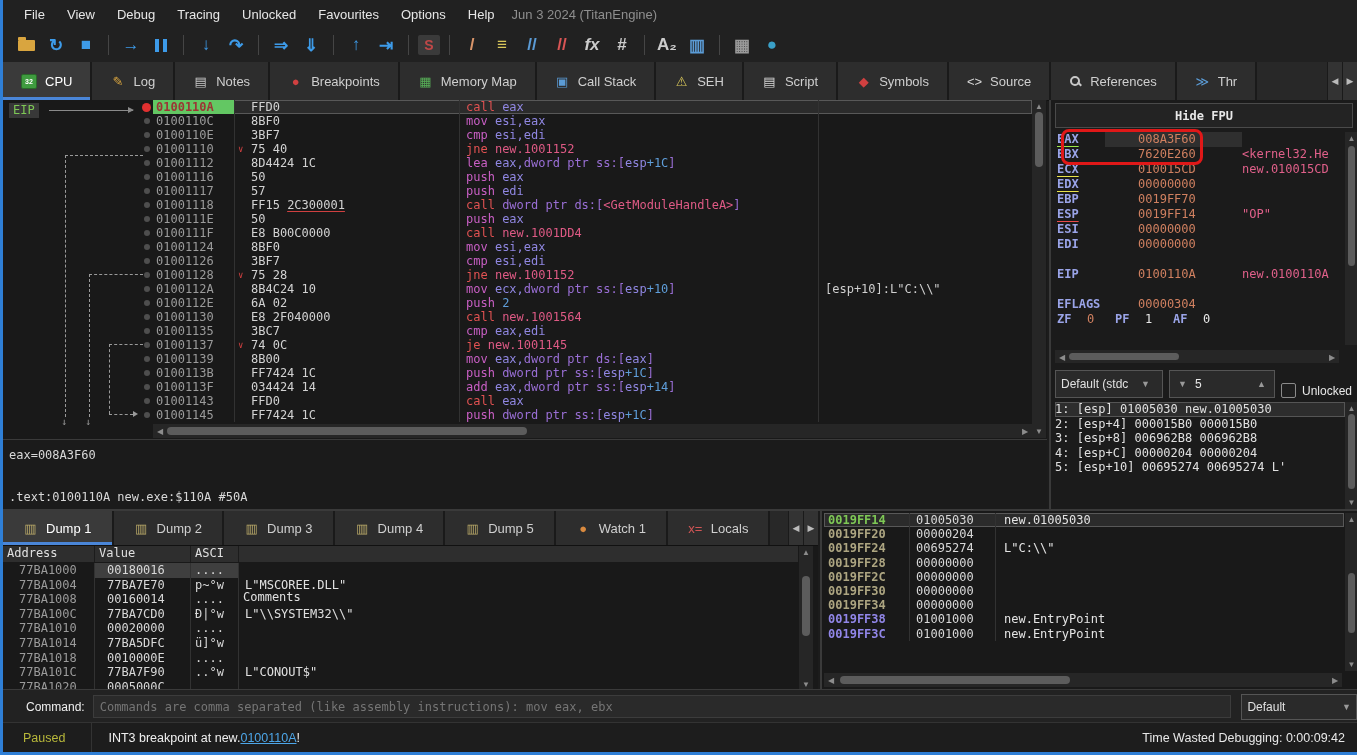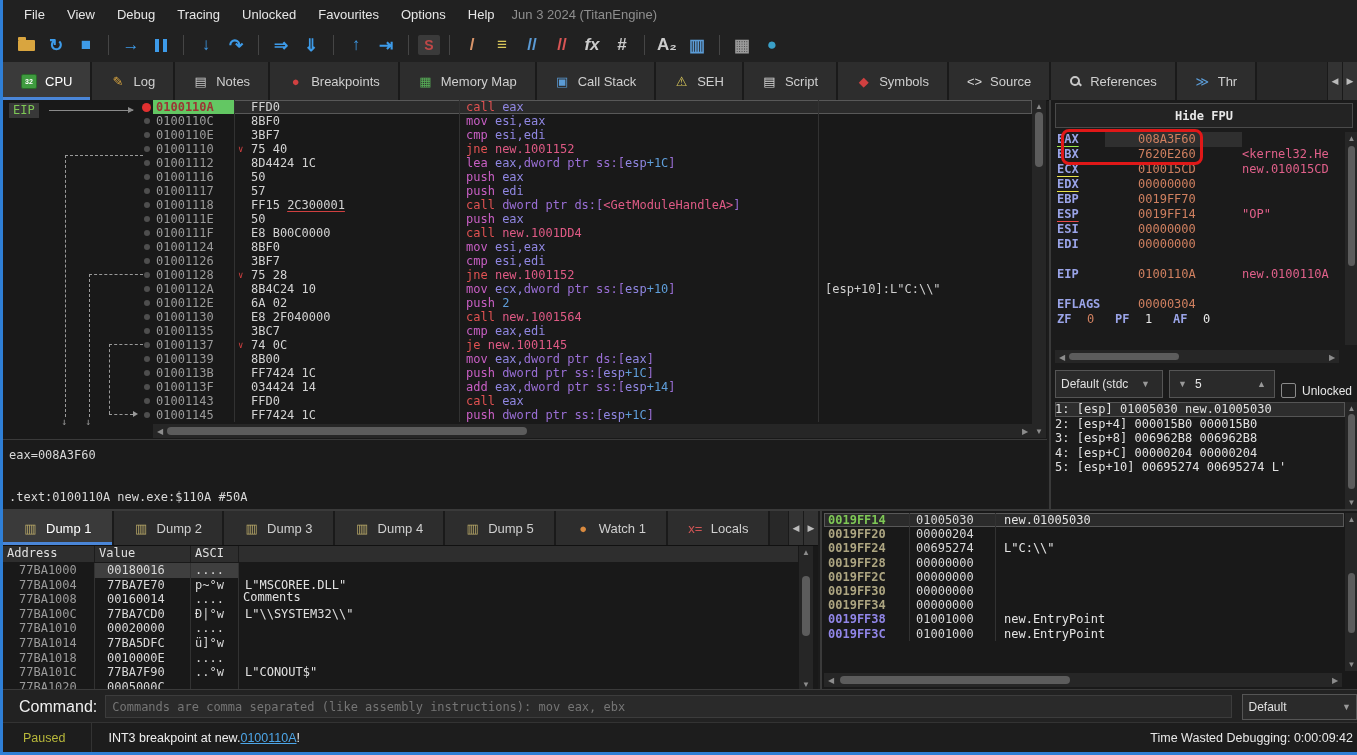--- a/index.html
+++ b/index.html
@@ -128,30 +128,30 @@
   .stackrows{position:absolute;left:2px;top:2px;width:520px;height:158px;overflow:hidden;font-size:12px;}
   .strow{display:flex;height:14.2px;line-height:14.2px;}
   .strow.sel{background:#2b2b2b;box-shadow:inset 0 0 0 1px #585858;}
   .st-a{width:86px;flex:none;padding-left:4px;color:#ada581;font-weight:bold;border-right:1px solid #323232;box-sizing:border-box;}
   .st-a.green{color:#7ec855;} .st-a.purple{color:#9186e8;}
   .st-v{width:86px;flex:none;padding-left:6px;color:#d8d8d8;border-right:1px solid #323232;box-sizing:border-box;}
   .st-c{flex:1;padding-left:8px;color:#e4e4e4;white-space:pre;}
 
   
   .cmdbar{position:absolute;left:0;top:689px;width:1354px;height:33px;background:#222;border-top:1px solid #3a3a3a;display:flex;align-items:center;}
-  .cmdlabel{font-size:16px;color:#f0f0f0;padding:0 8px 0 16px;}
+  .cmdlabel{font-size:12px;color:#f0f0f0;padding:0 8px 0 23px;}
   .cmdinput{width:1140px;height:21px;background:#2a2a2a;border:1px solid #3c3c3c;color:#cfcfcf;
             font-family:"DejaVu Sans Mono",monospace;font-size:12px;padding:0 6px;}
   .cmdinput::placeholder{color:#757575;}
   .cmdcombo{margin-left:10px;width:105px;height:24px;}
   .statusbar{position:absolute;left:0;top:722px;width:1354px;height:30px;background:#1d1d1d;border-top:1px solid #333;display:flex;align-items:center;font-size:12.5px;}
   .st-state{color:#b8b83a;padding:0 26px 0 20px;border-right:1px solid #333;height:100%;display:flex;align-items:center;}
   .st-msg{padding-left:16px;color:#f0f0f0;}
   .st-link{color:#4da6e8;text-decoration:underline;}
-  .st-right{margin-left:auto;padding-right:4px;color:#e8e8e8;text-align:right;}
+  .st-right{margin-left:auto;padding-right:12px;color:#e8e8e8;text-align:right;}
 </style>
 </head>
 <body>
 
 <div class="win">
 
   <div class="menubar" id="menubar">
       <span class="mitem">File</span>
       <span class="mitem">View</span>
       <span class="mitem">Debug</span>

